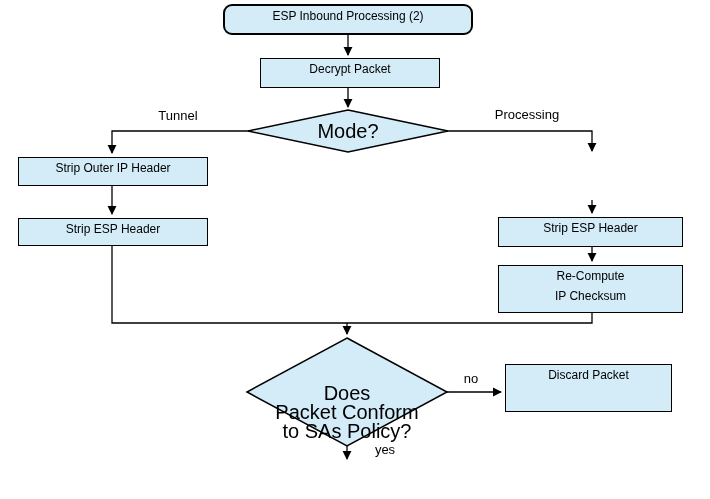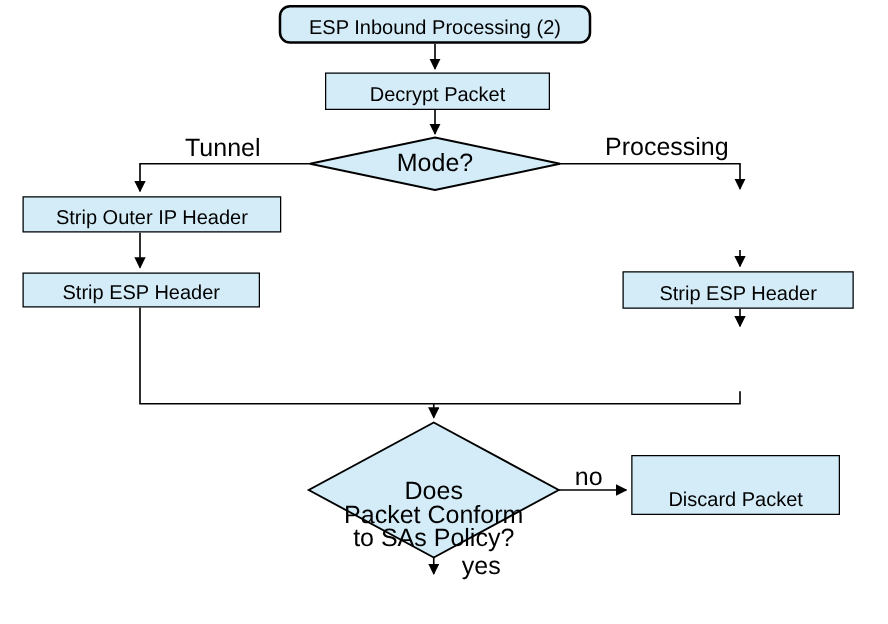--- a/index.html
+++ b/index.html
@@ -19,42 +19,42 @@
   }
   #wires{position:absolute;left:0;top:0;width:710px;height:499px;}
   .node{
     position:absolute;
     box-sizing:border-box;
     background:var(--node-fill);
     border:1.5px solid var(--node-border);
     display:flex;
     flex-direction:column;
     align-items:center;
-    justify-content:flex-end;
+    justify-content:flex-start;
     text-align:center;
-    font-size:16px;
+    font-size:12px;
     line-height:20px;
     white-space:nowrap;
   }
   .node.start{border-radius:9px;border-width:2px;}
   .diamond-label{
     position:absolute;
     display:flex;
     flex-direction:column;
     align-items:center;
     justify-content:center;
     text-align:center;
     font-size:20px;
     line-height:19px;
     white-space:nowrap;
     pointer-events:none;
   }
   .edge-label{
     position:absolute;
-    font-size:20px;
+    font-size:13px;
     text-align:center;
     white-space:nowrap;
   }
 </style>
 </head>
 <body>
 
 <div id="canvas">
 
   <svg id="wires" viewBox="0 0 710 499" xmlns="http://www.w3.org/2000/svg">
@@ -88,33 +88,37 @@
   </div>
 
   <div class="node" style="left:260px;top:58px;width:180px;height:30px;">
     <span>Decrypt Packet</span>
   </div>
 
   <div class="diamond-label" style="left:288px;top:121px;width:120px;height:20px;">
     <span>Mode?</span>
   </div>
 
-  <div class="node" style="left:18px;top:157px;width:207px;height:29px;">
+  <div class="node" style="left:18px;top:157px;width:190px;height:29px;">
     <span>Strip Outer IP Header</span>
   </div>
 
   <div class="node" style="left:18px;top:218px;width:190px;height:28px;">
     <span>Strip ESP Header</span>
   </div>
 
 
   <div class="node" style="left:498px;top:217px;width:185px;height:30px;">
     <span>Strip ESP Header</span>
   </div>
 
+  <div class="node" style="left:498px;top:265px;width:185px;height:48px;">
+    <span>Re-Compute</span>
+    <span>IP Checksum</span>
+  </div>
 
   <div class="diamond-label" style="left:262px;top:364px;width:170px;height:57px;margin-top:20px;">
     <span>Does</span>
     <span>Packet Conform</span>
     <span>to SAs Policy?</span>
   </div>
 
   <div class="node" style="left:505px;top:364px;width:167px;height:48px;">
     <span>Discard Packet</span>
   </div>

